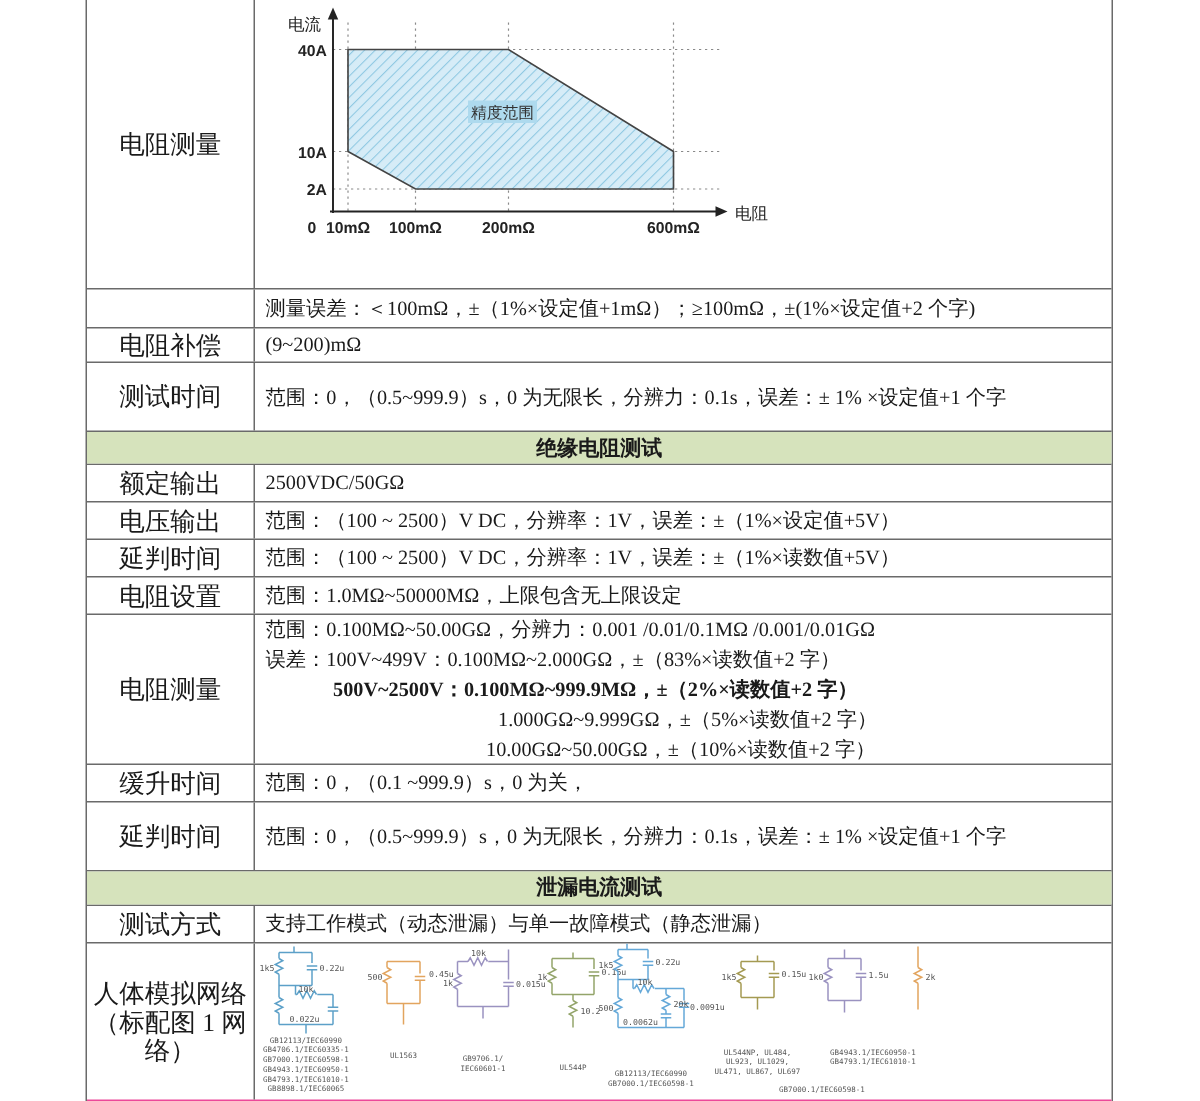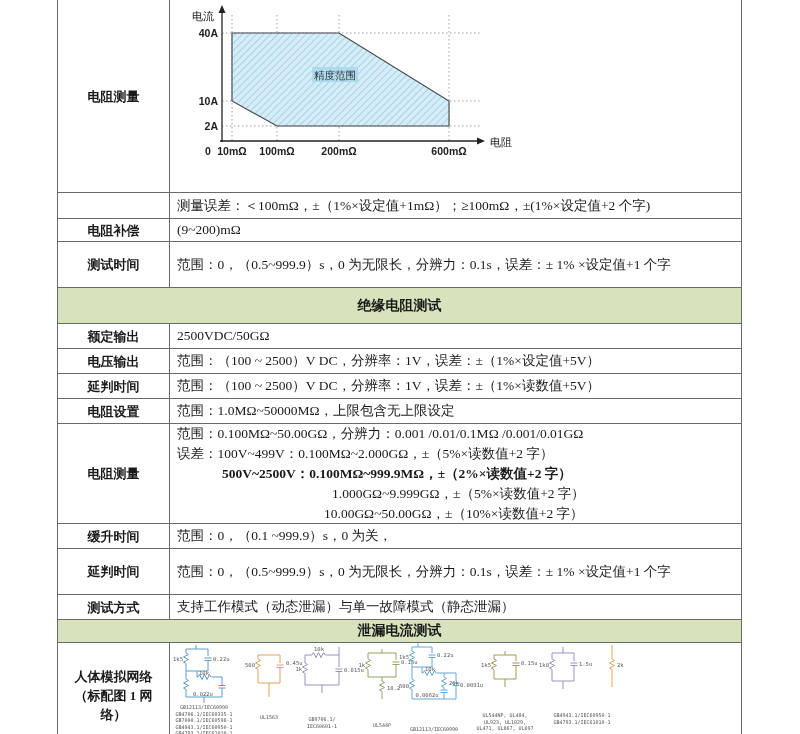--- a/index.html
+++ b/index.html
@@ -2,21 +2,21 @@
 <html><head>
 <meta charset="utf-8">
 <style>
   html,body{margin:0;padding:0;background:#ffffff;width:800px;height:734px;overflow:hidden;
     font-family:"Liberation Serif","DejaVu Serif",serif;color:#1a1a1a;}
   .page{position:relative;width:800px;height:734px;background:#fff;}
   .tbl{position:absolute;left:57px;top:0;width:685px;border-left:1px solid #6a6a6a;border-right:1px solid #6a6a6a;box-sizing:border-box;}
   .row{display:flex;border-bottom:1px solid #6a6a6a;box-sizing:border-box;}
   .row:last-child{border-bottom:1px solid #ec4899;}
   .lbl{width:112px;border-right:1px solid #6a6a6a;box-sizing:border-box;display:flex;align-items:center;justify-content:center;
-    text-align:center;font-size:13px;line-height:19px;padding:0 4px;flex:0 0 auto;font-weight:bold;}
+    text-align:center;font-size:17px;line-height:19px;padding:0 4px;flex:0 0 auto;}
   .cnt{flex:1;display:flex;align-items:center;font-size:13.5px;line-height:20px;padding-left:7px;box-sizing:border-box;}
   .cnt.multi{flex-direction:column;align-items:stretch;justify-content:center;padding-left:0;}
   .cnt.multi .ln{padding-left:7px;}
   .sec{height:100%;width:100%;display:flex;align-items:center;justify-content:center;
     background:#d6e3bc;font-weight:bold;font-size:14px;}
   .ind1{padding-left:52px!important;font-weight:bold;}
   .ind2{padding-left:162px!important;}
   .ind3{padding-left:154px!important;}
   .chartwrap{padding:3px 0 0 4px;}
   .r1cnt{flex-direction:column;align-items:stretch;justify-content:flex-start;padding-left:0;}
@@ -92,21 +92,21 @@
     <div class="row" style="height:23px">
       <div class="lbl">电阻补偿</div>
       <div class="cnt">(9~200)mΩ</div>
     </div>
 
     <div class="row" style="height:46px">
       <div class="lbl">测试时间</div>
       <div class="cnt">范围：0，（0.5~999.9）s，0 为无限长，分辨力：0.1s，误差：± 1% ×设定值+1 个字</div>
     </div>
 
-    <div class="row" style="height:36px">
+    <div class="row" style="height:22px">
       <div class="sec">绝缘电阻测试</div>
     </div>
 
     <div class="row" style="height:25px">
       <div class="lbl">额定输出</div>
       <div class="cnt">2500VDC/50GΩ</div>
     </div>
 
     <div class="row" style="height:25px">
       <div class="lbl">电压输出</div>
@@ -120,44 +120,44 @@
 
     <div class="row" style="height:25px">
       <div class="lbl">电阻设置</div>
       <div class="cnt">范围：1.0MΩ~50000MΩ，上限包含无上限设定</div>
     </div>
 
     <div class="row" style="height:100px">
       <div class="lbl">电阻测量</div>
       <div class="cnt multi">
         <div class="ln">范围：0.100MΩ~50.00GΩ，分辨力：0.001 /0.01/0.1MΩ /0.001/0.01GΩ</div>
-        <div class="ln">误差：100V~499V：0.100MΩ~2.000GΩ，±（5%×读数值+2 字）</div>
+        <div class="ln">误差：100V~499V：0.100MΩ~2.000GΩ，±（83%×读数值+2 字）</div>
         <div class="ln ind1">500V~2500V：0.100MΩ~999.9MΩ，±（2%×读数值+2 字）</div>
         <div class="ln ind2">1.000GΩ~9.999GΩ，±（5%×读数值+2 字）</div>
         <div class="ln ind3">10.00GΩ~50.00GΩ，±（10%×读数值+2 字）</div>
       </div>
     </div>
 
     <div class="row" style="height:25px">
       <div class="lbl">缓升时间</div>
       <div class="cnt">范围：0，（0.1 ~999.9）s，0 为关，</div>
     </div>
 
     <div class="row" style="height:46px">
       <div class="lbl">延判时间</div>
       <div class="cnt">范围：0，（0.5~999.9）s，0 为无限长，分辨力：0.1s，误差：± 1% ×设定值+1 个字</div>
     </div>
 
+    <div class="row" style="height:23px">
+      <div class="sec">泄漏电流测试</div>
+    </div>
+
     <div class="row" style="height:25px">
       <div class="lbl">测试方式</div>
       <div class="cnt">支持工作模式（动态泄漏）与单一故障模式（静态泄漏）</div>
-    </div>
-
-    <div class="row" style="height:23px">
-      <div class="sec">泄漏电流测试</div>
     </div>
 
     <div class="row" style="height:105px">
       <div class="lbl">人体模拟网络（标配图 1 网络）</div>
       <div class="cnt" style="padding:0">
         <svg width="572" height="104" viewBox="0 0 572 104">
           <defs>
             <path id="rz" d="M0 0 l2.5 1.5 -5 2.5 5 2.5 -5 2.5 2.5 1.5" fill="none"></path>
             <path id="rh" d="M0 0 l1.5 -2.5 2.5 5 2.5 -5 2.5 5 2.5 -5 1.5 2.5" fill="none"></path>
           </defs>

